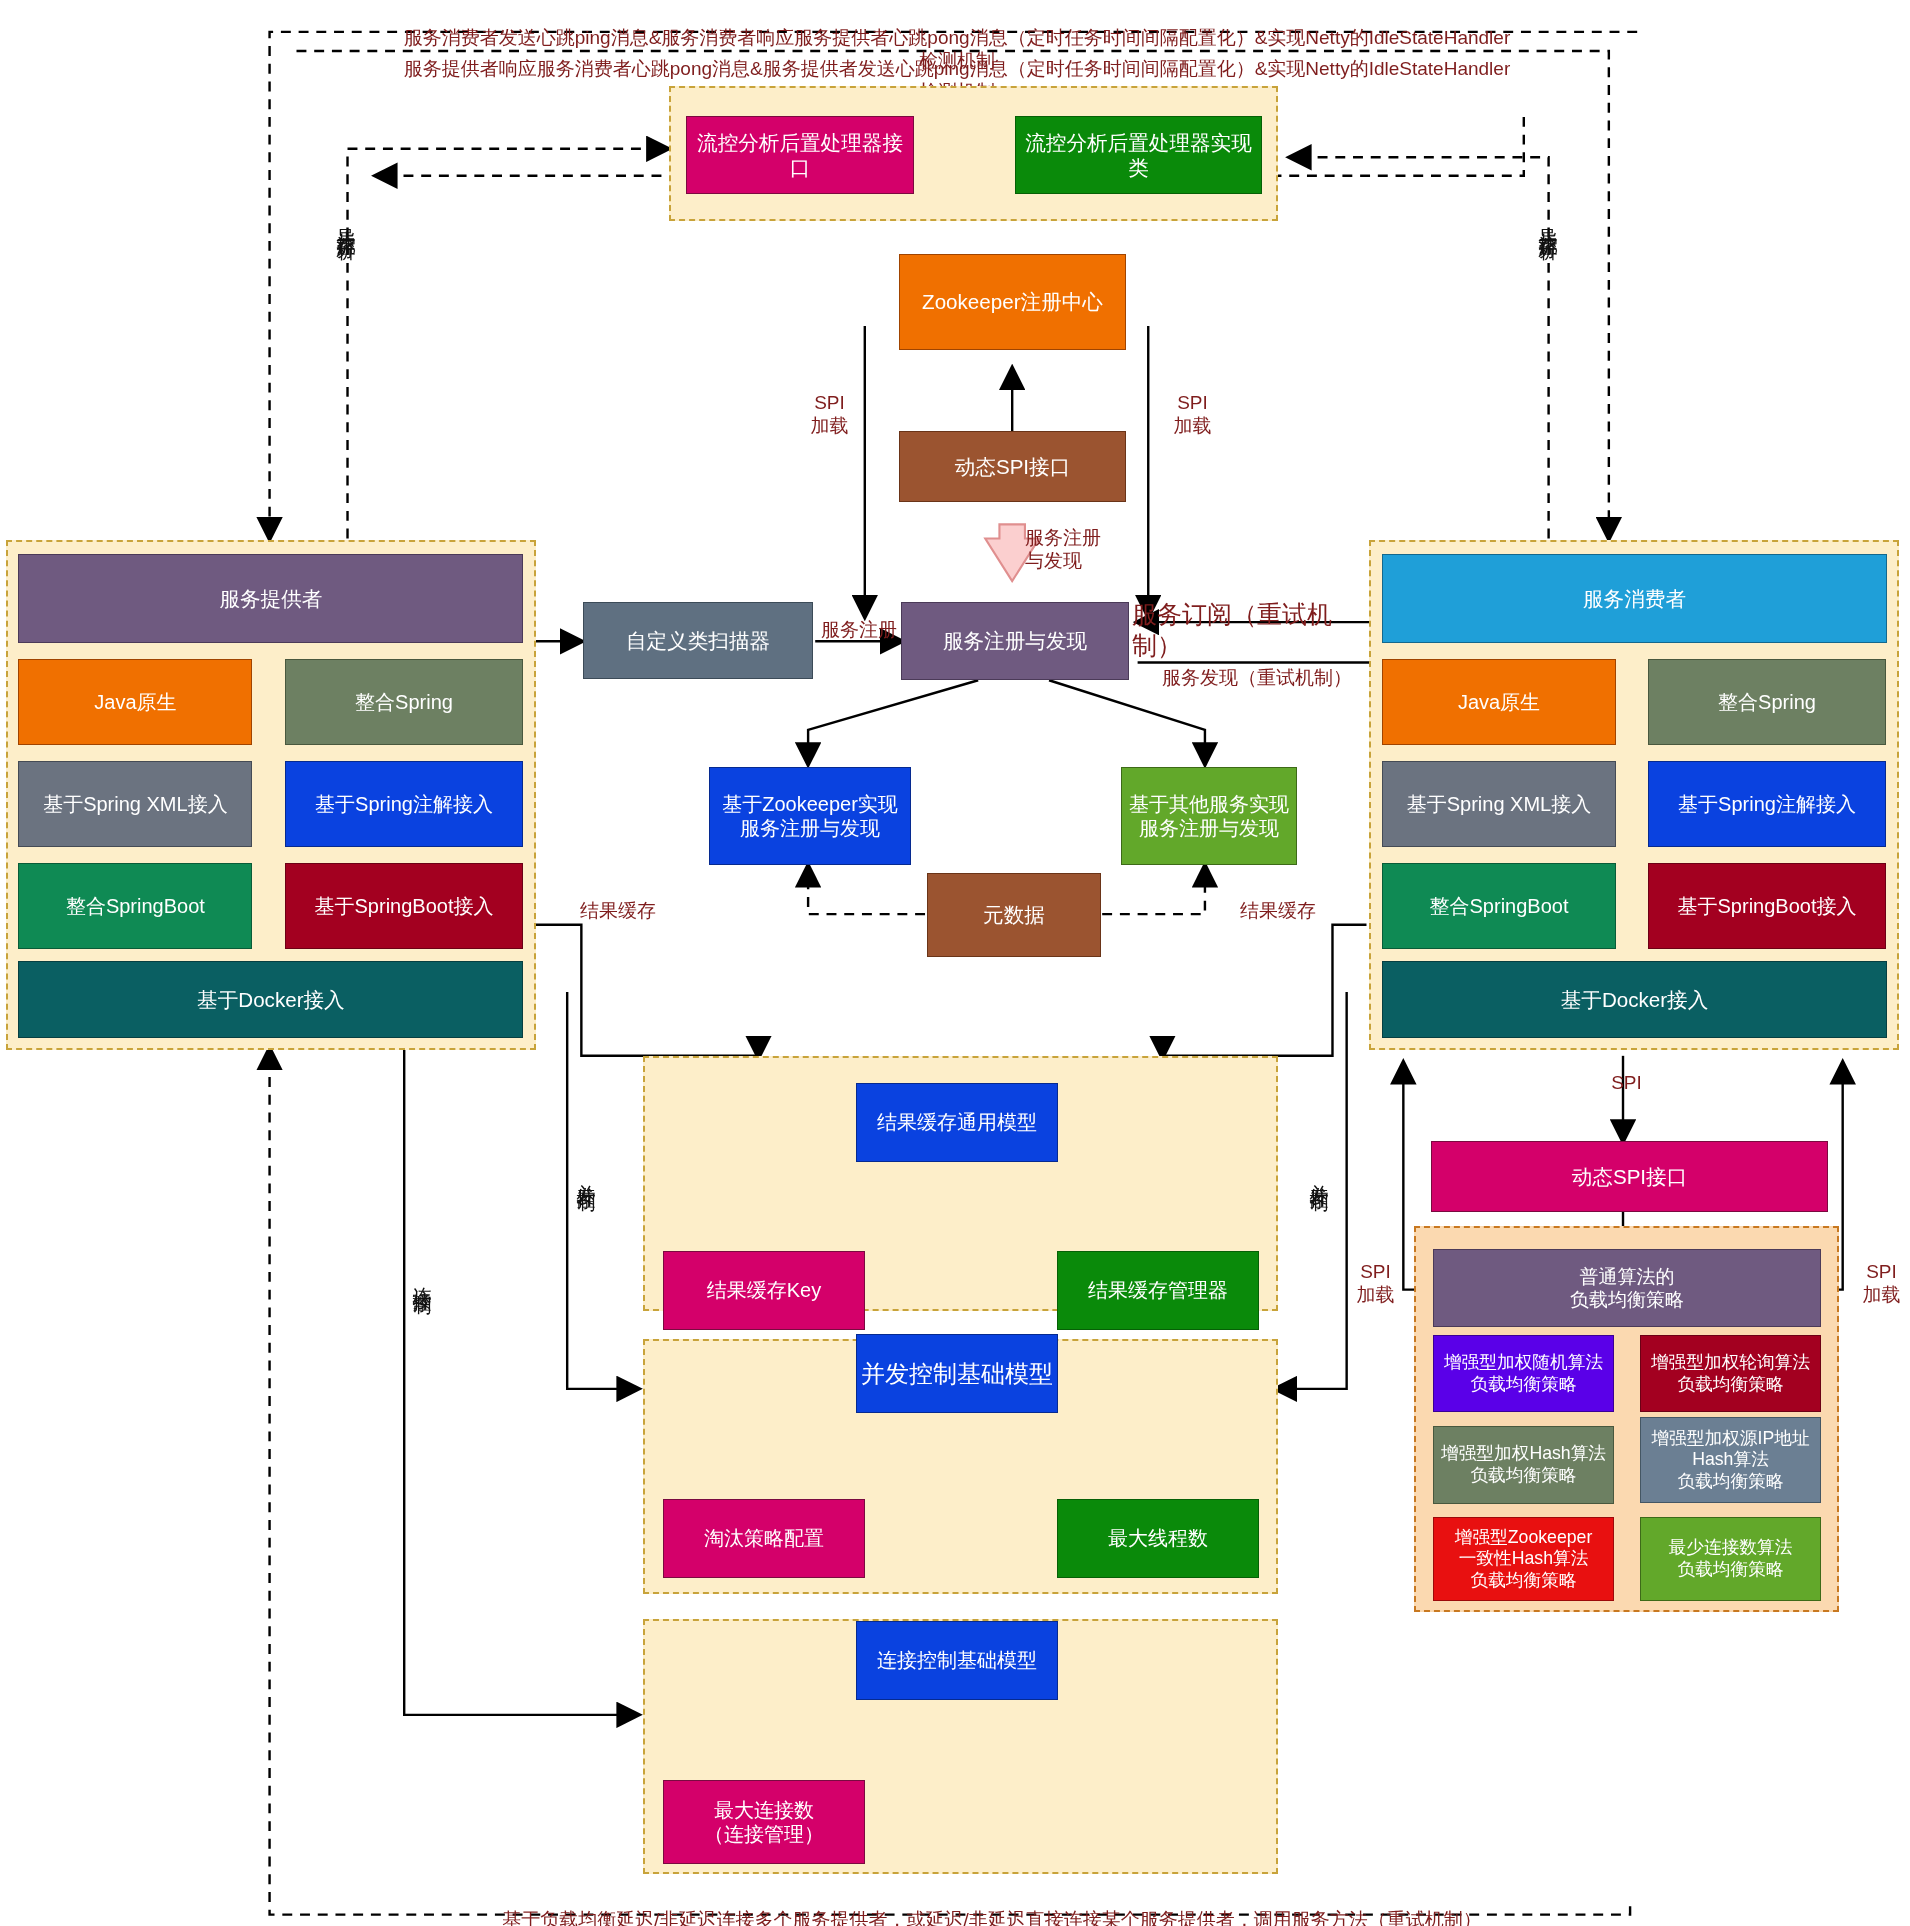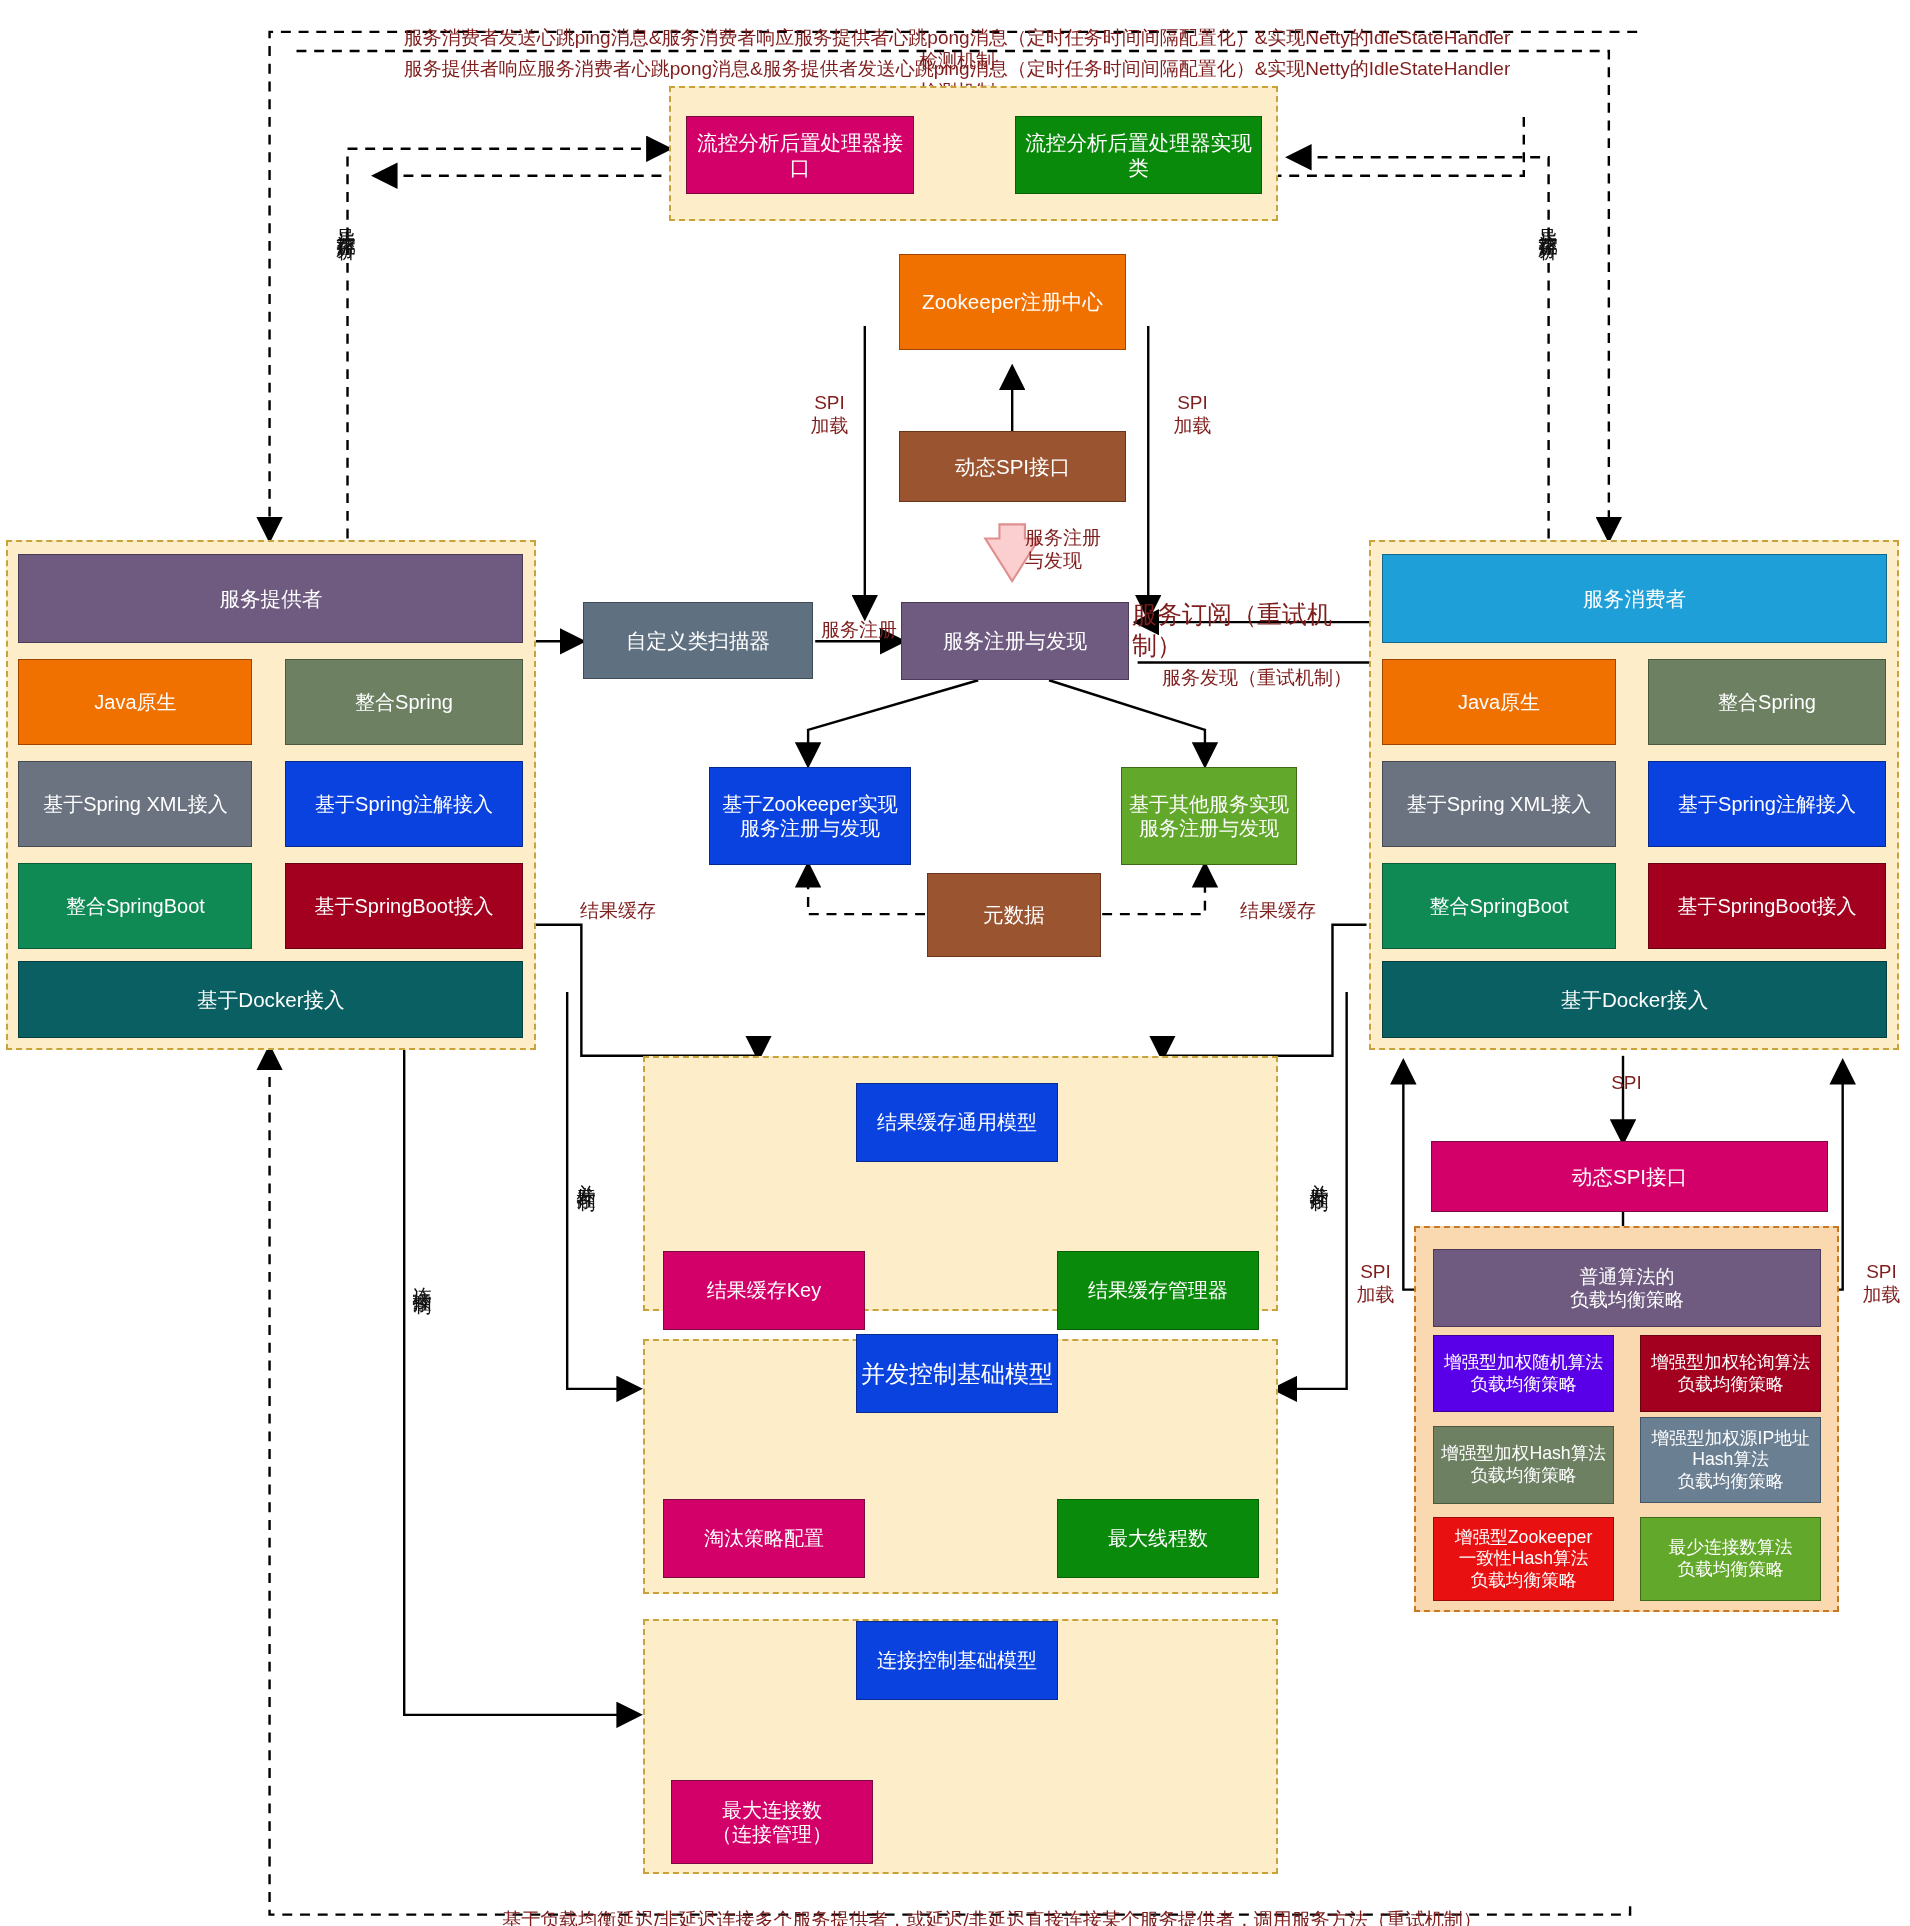--- a/index.html
+++ b/index.html
@@ -171,21 +171,21 @@
   <div class="box" style="left:663px;top:1251px;width:202px;height:79px;background:#d4006a;border:1.4px solid #7a0a40;font-size:20px;">结果缓存Key</div>
   <div class="box" style="left:1057px;top:1251px;width:202px;height:79px;background:#0a8a0a;border:1.4px solid #066006;font-size:20px;">结果缓存管理器</div>
 
   <div class="grp" style="left:643px;top:1339px;width:635px;height:255px;"></div>
   <div class="box" style="left:856px;top:1334px;width:202px;height:79px;background:#0a42e0;border:1.4px solid #062a90;font-size:24px;">并发控制基础模型</div>
   <div class="box" style="left:663px;top:1499px;width:202px;height:79px;background:#d4006a;border:1.4px solid #7a0a40;font-size:20px;">淘汰策略配置</div>
   <div class="box" style="left:1057px;top:1499px;width:202px;height:79px;background:#0a8a0a;border:1.4px solid #066006;font-size:20px;">最大线程数</div>
 
   <div class="grp" style="left:643px;top:1619px;width:635px;height:255px;"></div>
   <div class="box" style="left:856px;top:1621px;width:202px;height:79px;background:#0a42e0;border:1.4px solid #062a90;font-size:20px;">连接控制基础模型</div>
-  <div class="box" style="left:663px;top:1780px;width:202px;height:84px;background:#d4006a;border:1.4px solid #7a0a40;font-size:20px;margin-left:8px;">最大连接数
+  <div class="box" style="left:663px;top:1780px;width:202px;height:84px;background:#d4006a;border:1.4px solid #7a0a40;font-size:20px;">最大连接数
 （连接管理）</div>
 
   <div class="lbl c" style="left:1596px;top:1071px;width:61px;font-size:19px;">SPI</div>
   <div class="box" style="left:1431px;top:1141px;width:397px;height:71px;background:#d4006a;border:1.4px solid #7a0a40;font-size:20.6px;">动态SPI接口</div>
 
   <div class="lbl c" style="left:1345px;top:1260px;width:61px;font-size:19px;">SPI
 加载</div>
   <div class="lbl c" style="left:1851px;top:1260px;width:61px;font-size:19px;">SPI
 加载</div>
 

